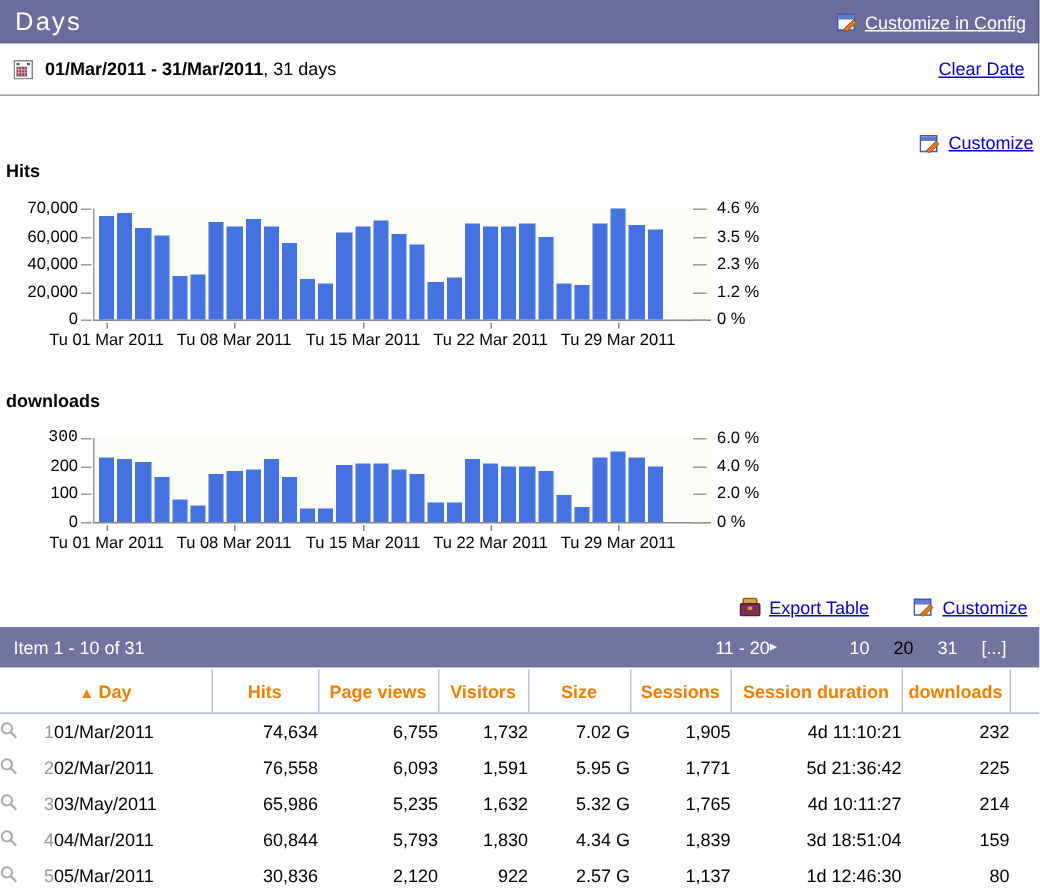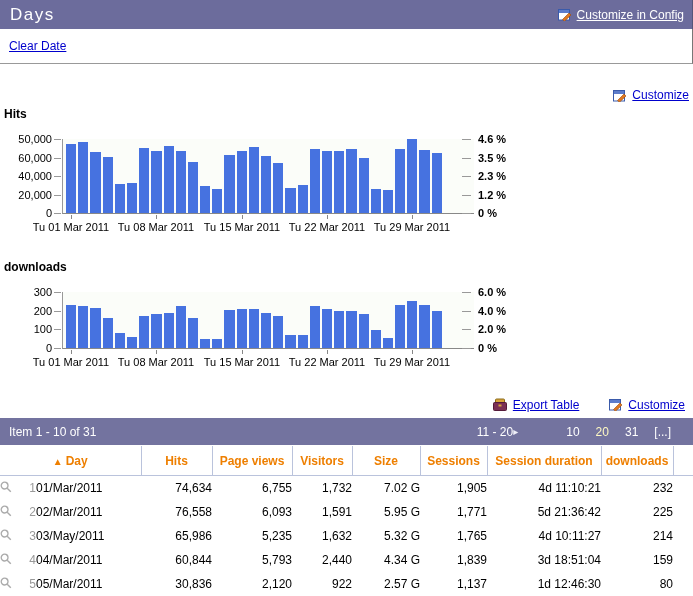--- a/index.html
+++ b/index.html
@@ -27,21 +27,21 @@
 
   .chart-title{font-weight:bold;font-size:12px;margin:4px 0 0 4px;height:14px;}
   .chart-body{position:relative;}
   .plot{position:absolute;left:62px;top:0;width:376px;padding:0 32px 0 3px;
         border-left:1px solid #999;border-bottom:1px solid #888;background:#fbfdf9;
         display:flex;align-items:flex-end;gap:2px;}
   .bar{flex:1;background:#4672e0;}
   .ylab{position:absolute;left:0;width:52px;text-align:right;font-size:11px;transform:translateY(-50%);white-space:nowrap;}
   .ydash-l{position:absolute;left:54px;width:7px;height:1px;background:#999;}
   .ydash-r{position:absolute;left:462px;width:9px;height:1px;background:#999;}
-  .yrlab{position:absolute;left:478px;font-size:11px;transform:translateY(-50%);white-space:nowrap;font-weight:bold;}
+  .yrlab{position:absolute;left:478px;font-size:11px;transform:translateY(-50%);white-space:nowrap;}
   .xtick{position:absolute;width:1px;height:4px;background:#888;}
   .xlab{position:absolute;font-size:11px;transform:translateX(-50%);white-space:nowrap;}
 
   #hits-chart .chart-body{margin-top:18px;height:100px;}
   #downloads-chart .chart-title{margin-top:21px;}
   #downloads-chart .chart-body{margin-top:18px;height:84px;}
 
   .export-row{display:flex;justify-content:flex-end;align-items:center;gap:30px;margin:20px 8px 0 0;height:17px;padding-left:8px;}
 
   .pagebar{height:27px;background:#73739f;color:#fff;display:flex;align-items:center;justify-content:space-between;
@@ -74,20 +74,32 @@
         <rect x="0.5" y="1.5" width="11" height="10.5" fill="#fff" stroke="#3a5aaa"></rect>
         <rect x="1" y="2" width="10" height="3" fill="#5c7ccb"></rect>
         <path d="M4.5 11.5 L11 5 L13 7 L6.5 13.2 Z" fill="#e07820" stroke="#9a4a08" stroke-width="0.6"></path>
       </svg>
     </span>
     <span>Customize in Config</span>
   </a>
 </div>
 
 <div class="datebar">
+  <div class="datebar-left">
+    <span class="icon">
+      <svg width="13" height="13" viewBox="0 0 13 13">
+        <rect x="0.5" y="0.5" width="12" height="12" fill="#fff" stroke="#888"></rect>
+        <rect x="2" y="2" width="2" height="1.5" fill="#555"></rect>
+        <rect x="9" y="2" width="2" height="1.5" fill="#555"></rect>
+        <rect x="2" y="4.5" width="7" height="6.5" fill="#8a3a55"></rect>
+        <path d="M3.5 4.5 V11 M5.5 4.5 V11 M7.5 4.5 V11 M2 6.5 H9 M2 8.5 H9" stroke="#caa" stroke-width="0.7" fill="none"></path>
+      </svg>
+    </span>
+    <span><b class="date-bold">01/Mar/2011 - 31/Mar/2011</b><span>, 31 days</span></span>
+  </div>
   <a class="lnk">Clear Date</a>
 </div>
 
 <div class="customize-row">
   <a class="lnk">
     <span class="icon">
       <svg width="14" height="13" viewBox="0 0 14 13">
         <rect x="0.5" y="1.5" width="11" height="10.5" fill="#fff" stroke="#3a5aaa"></rect>
         <rect x="1" y="2" width="10" height="3" fill="#5c7ccb"></rect>
         <path d="M4.5 11.5 L11 5 L13 7 L6.5 13.2 Z" fill="#e07820" stroke="#9a4a08" stroke-width="0.6"></path>
@@ -126,21 +138,21 @@
         <div class="bar" style="height: 62px;"></div>
         <div class="bar" style="height: 64px;"></div>
         <div class="bar" style="height: 55px;"></div>
         <div class="bar" style="height: 24px;"></div>
         <div class="bar" style="height: 23px;"></div>
         <div class="bar" style="height: 64px;"></div>
         <div class="bar" style="height: 74px;"></div>
         <div class="bar" style="height: 63px;"></div>
         <div class="bar" style="height: 60px;"></div>
       </div>
-  <div class="ylab" style="top: 0px;">50,000</div>
+  <div class="ylab" style="top: 0px;">70,000</div>
       <div class="ydash-l" style="top: 0px;"></div>
       <div class="ylab" style="top: 19px;">60,000</div>
       <div class="ydash-l" style="top: 19px;"></div>
       <div class="ylab" style="top: 37px;">40,000</div>
       <div class="ydash-l" style="top: 37px;"></div>
       <div class="ylab" style="top: 56px;">20,000</div>
       <div class="ydash-l" style="top: 56px;"></div>
       <div class="ylab" style="top: 74px;">0</div>
       <div class="ydash-l" style="top: 74px;"></div>
       <div class="yrlab" style="top: 0px;">4.6 %</div>
@@ -195,21 +207,21 @@
         <div class="bar" style="height: 37px;"></div>
         <div class="bar" style="height: 37px;"></div>
         <div class="bar" style="height: 34px;"></div>
         <div class="bar" style="height: 18px;"></div>
         <div class="bar" style="height: 10px;"></div>
         <div class="bar" style="height: 43px;"></div>
         <div class="bar" style="height: 47px;"></div>
         <div class="bar" style="height: 43px;"></div>
         <div class="bar" style="height: 37px;"></div>
       </div>
-  <div class="ylab" style="top: 0px;">300</div>
+  <div class="ylab" style="top: 0px; font-family: Liberation Mono, monospace;">300</div>
       <div class="ydash-l" style="top: 0px;"></div>
       <div class="ylab" style="top: 19px;">200</div>
       <div class="ydash-l" style="top: 19px;"></div>
       <div class="ylab" style="top: 37px;">100</div>
       <div class="ydash-l" style="top: 37px;"></div>
       <div class="ylab" style="top: 56px;">0</div>
       <div class="ydash-l" style="top: 56px;"></div>
       <div class="yrlab" style="top: 0px;">6.0 %</div>
       <div class="ydash-r" style="top: 0px;"></div>
       <div class="yrlab" style="top: 19px;">4.0 %</div>
@@ -256,21 +268,21 @@
 
 <div class="pagebar">
   <span>Item 1 - 10 of 31</span>
   <div class="pagebar-right">
     <a class="next-link">
       <span>11 - 20</span>
       <span class="arrow">▸</span>
     </a>
     <div class="pages" id="pages">
         <a style="color: rgb(255, 255, 255);">10</a>
-        <a style="color: #fef9c3;">20</a>
+        <a style="color: #000000;">20</a>
         <a style="color: rgb(255, 255, 255);">31</a>
         <a style="color: rgb(255, 255, 255);">[...]</a>
       </div>
   </div>
 </div>
 
 <table class="data">
   <colgroup>
     <col style="width:20px">
       <col style="width:16px">
@@ -348,21 +360,21 @@
       </tr>
       <tr>
         <td class="mag"><span class="icon"><svg width="12" height="12" viewBox="0 0 12 12">
               <circle cx="4.6" cy="4.6" r="3.4" fill="none" stroke="#aaa" stroke-width="1.3"></circle>
               <line x1="7.2" y1="7.2" x2="10.8" y2="10.8" stroke="#aaa" stroke-width="1.4"></line>
             </svg></span></td>
         <td class="rownum">4</td>
         <td class="day">04/Mar/2011</td>
         <td class="r">60,844</td>
         <td class="r">5,793</td>
-        <td class="r">2,440</td>
+        <td class="r">1,830</td>
         <td class="r">4.34 G</td>
         <td class="r">1,839</td>
         <td class="r">3d 18:51:04</td>
         <td class="r">159</td>
         <td></td>
       </tr>
       <tr>
         <td class="mag"><span class="icon"><svg width="12" height="12" viewBox="0 0 12 12">
               <circle cx="4.6" cy="4.6" r="3.4" fill="none" stroke="#aaa" stroke-width="1.3"></circle>
               <line x1="7.2" y1="7.2" x2="10.8" y2="10.8" stroke="#aaa" stroke-width="1.4"></line>

